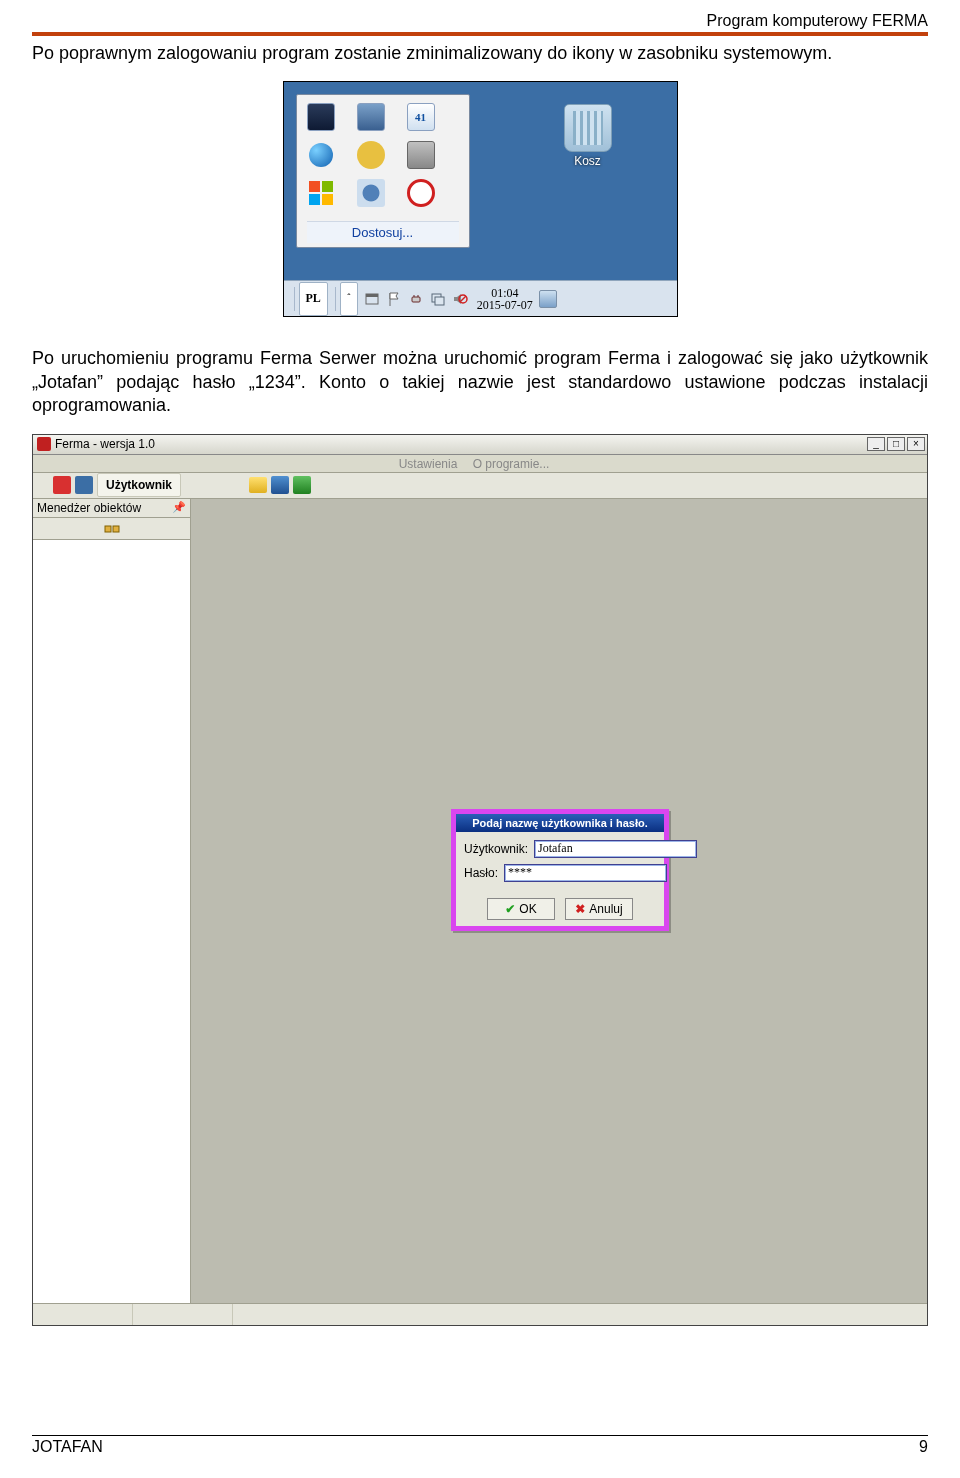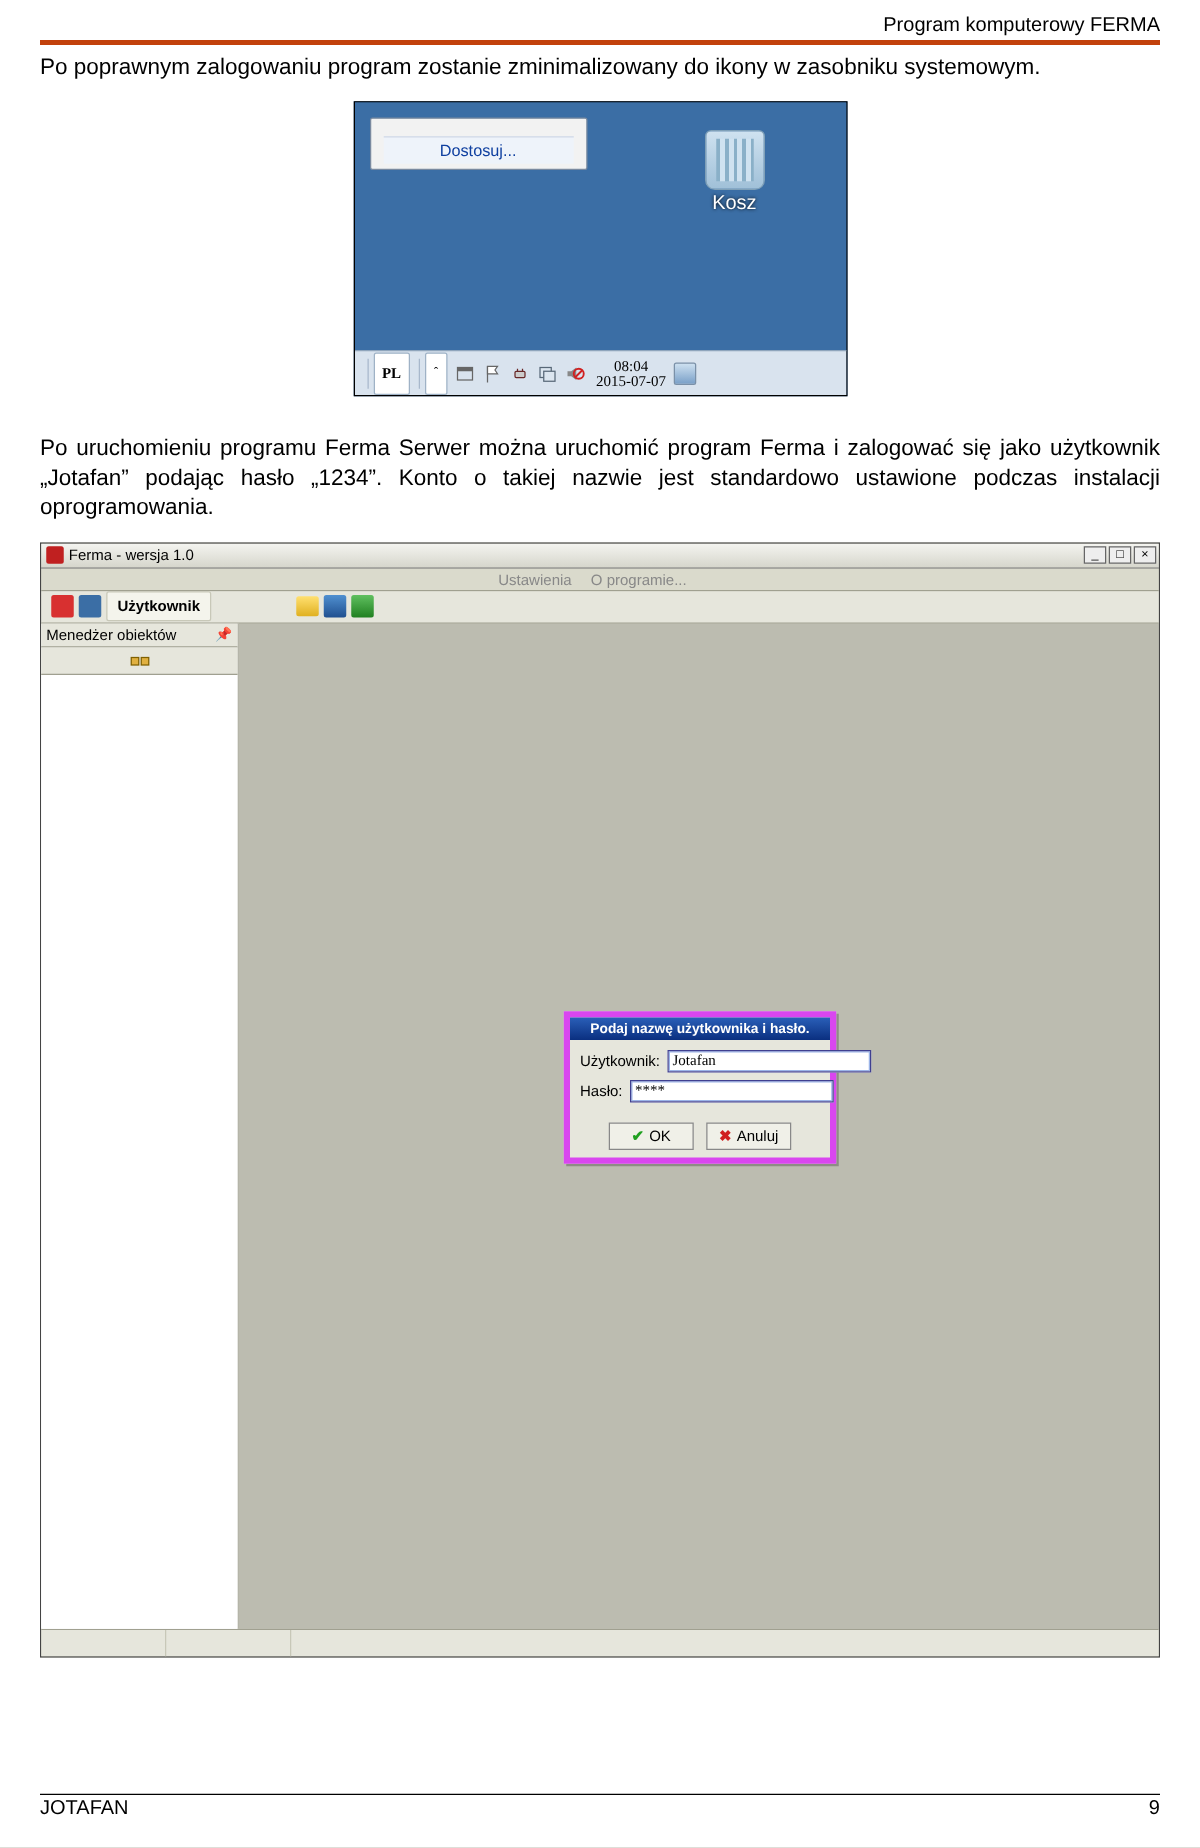--- a/index.html
+++ b/index.html
@@ -82,21 +82,21 @@
     font-size: 13px;
     color: #1040a0;
     background: #eef3fa;
     border-top: 1px solid #cfd8e5;
   }
   .s1-kosz {
     position: absolute;
     top: 22px; left: 280px;
     text-align: center;
     color: #fff;
-    font-size: 16px;
+    font-size: 12px;
     text-shadow: 0 0 3px #000;
   }
   .kosz-icon {
     width: 48px; height: 48px;
     margin: 0 auto 2px auto;
     background: linear-gradient(#cfe2f0,#a0c0d8);
     border-radius: 5px 5px 8px 8px;
     border: 1px solid #7fa0b8;
     position: relative;
   }
@@ -149,21 +149,21 @@
     padding: 0 2px 0 4px;
     border-bottom:1px solid #888;
   }
   .s2-titlebar .t-ico { width:14px;height:14px;background:#c02020;border-radius:2px;margin-right:4px;}
   .s2-titlebar .spacer{flex:1;}
   .s2-winbtn { width:18px;height:14px;border:1px solid #666;background:#eee;margin-left:2px;display:flex;align-items:center;justify-content:center;font-size:10px;line-height:1;}
   .s2-menubar { height:18px; background:#dadacc; border-bottom:1px solid #a0a090; padding:2px 6px; font-size:12px; color:#888;}
   .s2-menubar span{margin-right:12px;}
   .s2-toolbar {
     height:26px; background:#e6e6dc; border-bottom:1px solid #a0a090;
-    display:flex; align-items:center; padding:0 8px; gap:4px;
+    display:flex; align-items:center; padding:0 20px; gap:4px;
   }
   .tb-ico{width:18px;height:18px;border-radius:2px;display:flex;align-items:center;justify-content:center;}
   .tb-red{background:#d83030;} .tb-blue{background:#3b6ea5;}
   .tb-label{font-weight:bold; padding:4px 8px; background:#f4f4ec;border:1px solid #c8c8b8;border-radius:2px;}
   .tb-folder{width:18px;height:16px;background:linear-gradient(#ffe070,#e0b020);border-radius:2px;}
   .tb-disk{width:18px;height:18px;background:linear-gradient(#5090d0,#205090);border-radius:2px;}
   .tb-green{width:18px;height:18px;background:linear-gradient(#60c060,#208020);border-radius:2px;}
   .s2-body{display:flex; height:804px;}
   .s2-side{
     width:158px; background:#fff; border-right:1px solid #a0a090;
@@ -220,20 +220,38 @@
 <body>
 
 <div class="header-right">Program komputerowy FERMA</div>
 
 <div class="para">Po poprawnym zalogowaniu program zostanie zminimalizowany do ikony w zasobniku systemowym.</div>
 
 <div class="center-fig">
   <div class="s1-wrap">
     <div class="s1-desktop">
       <div class="s1-iconbox">
+        <div class="s1-icon-grid">
+          <div class="ql-icon ql-monitor"></div>
+          <div class="ql-icon ql-computer"></div>
+          <div class="ql-icon ql-calendar">41</div>
+          <div class="ql-icon ql-globe"></div>
+          <div class="ql-icon ql-update"></div>
+          <div class="ql-icon ql-drive"></div>
+          <div class="ql-icon">
+              <div class="ql-tiles">
+                <span></span>
+                <span></span>
+                <span></span>
+                <span></span>
+              </div>
+            </div>
+          <div class="ql-icon ql-gear"></div>
+          <div class="ql-icon ql-red"></div>
+        </div>
         <div class="s1-dostosuj">Dostosuj...</div>
       </div>
       <div class="s1-kosz">
         <div class="kosz-icon"></div>
         <div>Kosz</div>
       </div>
     </div>
     <div class="s1-taskbar">
       <div class="tk-sep"></div>
       <div class="tk-btn tk-pl">PL</div>
@@ -265,21 +283,21 @@
           </svg>
       </div>
       <div class="tray-ico">
         <svg width="16" height="16">
             <path d="M2 6h3l4-3v10l-4-3H2z" fill="#888"></path>
             <circle cx="11" cy="8" r="4" fill="none" stroke="#d02020" stroke-width="1.5"></circle>
             <line x1="8" y1="11" x2="14" y2="5" stroke="#d02020" stroke-width="1.5"></line>
           </svg>
       </div>
       <div class="tk-clock">
-        <div>08:04</div>
+        <div>01:04</div>
         <div>2015-07-07</div>
       </div>
       <div class="tk-desk"></div>
     </div>
   </div>
 </div>
 
 <div class="para">Po uruchomieniu programu Ferma Serwer można uruchomić program Ferma i zalogować się jako użytkownik „Jotafan” podając hasło „1234”. Konto o takiej nazwie jest standardowo ustawione podczas instalacji oprogramowania.</div>
 
 <div class="center-fig">

